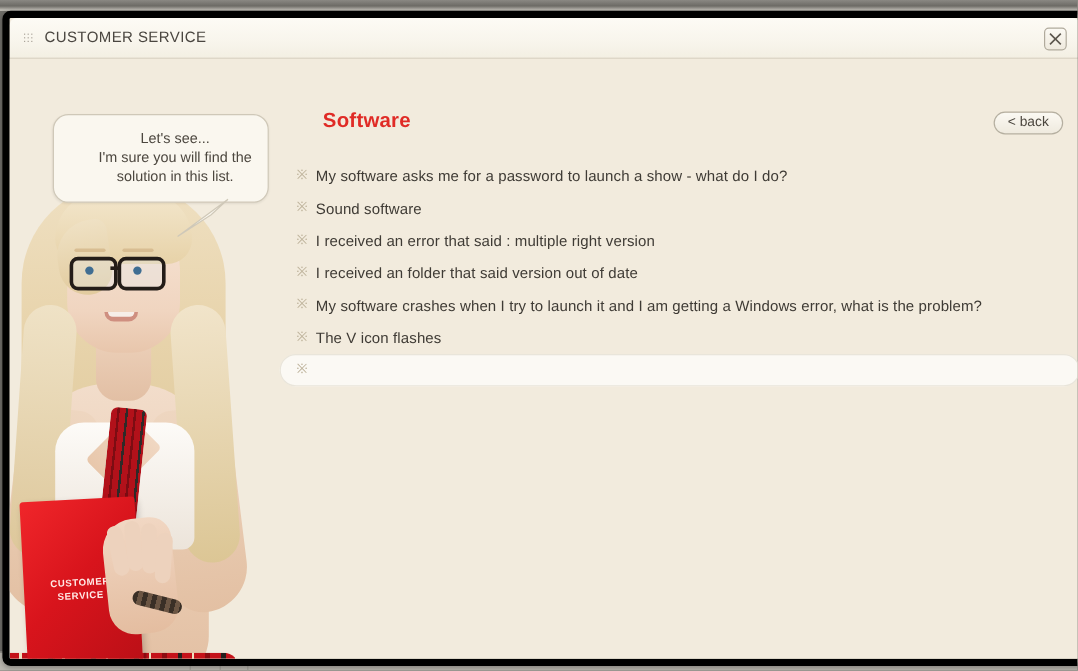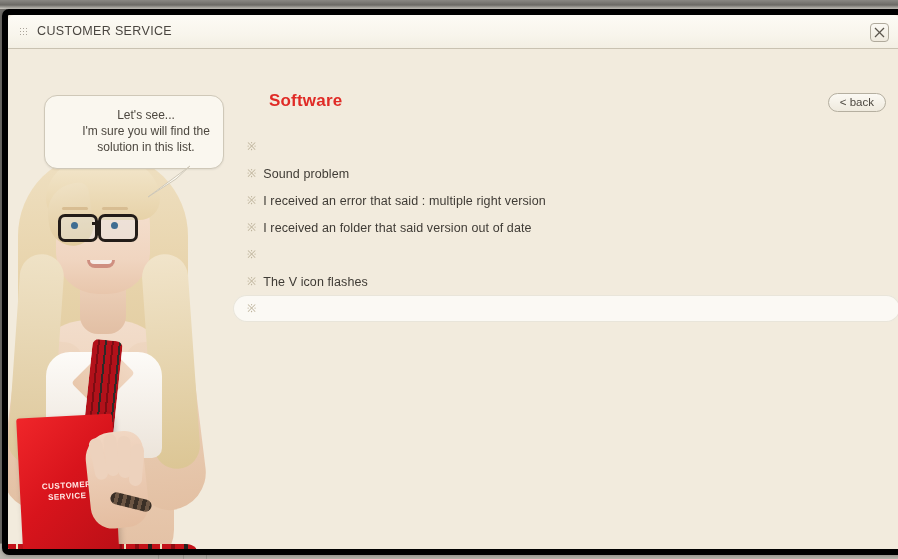--- a/index.html
+++ b/index.html
@@ -471,35 +471,37 @@
         </div>
 
       </div>
 
       <div id="content">
         <div id="page-title">Software</div>
         <div id="back-button">&lt; back</div>
         <div id="faq-list">
             <div class="faq-row">
               <span class="faq-bullet">※</span>
+              <span class="faq-label">My software asks me for a password to launch a show - what do I do?</span>
             </div>
             <div class="faq-row">
               <span class="faq-bullet">※</span>
-              <span class="faq-label">Sound problem</span>
+              <span class="faq-label">Sound software</span>
             </div>
             <div class="faq-row">
               <span class="faq-bullet">※</span>
               <span class="faq-label">I received an error that said : multiple right version</span>
             </div>
             <div class="faq-row">
               <span class="faq-bullet">※</span>
               <span class="faq-label">I received an folder that said version out of date</span>
             </div>
             <div class="faq-row">
               <span class="faq-bullet">※</span>
+              <span class="faq-label">My software crashes when I try to launch it and I am getting a Windows error, what is the problem?</span>
             </div>
             <div class="faq-row">
               <span class="faq-bullet">※</span>
               <span class="faq-label">The V icon flashes</span>
             </div>
             <div class="faq-row selected">
               <span class="faq-bullet">※</span>
             </div>
           </div>
       </div>

